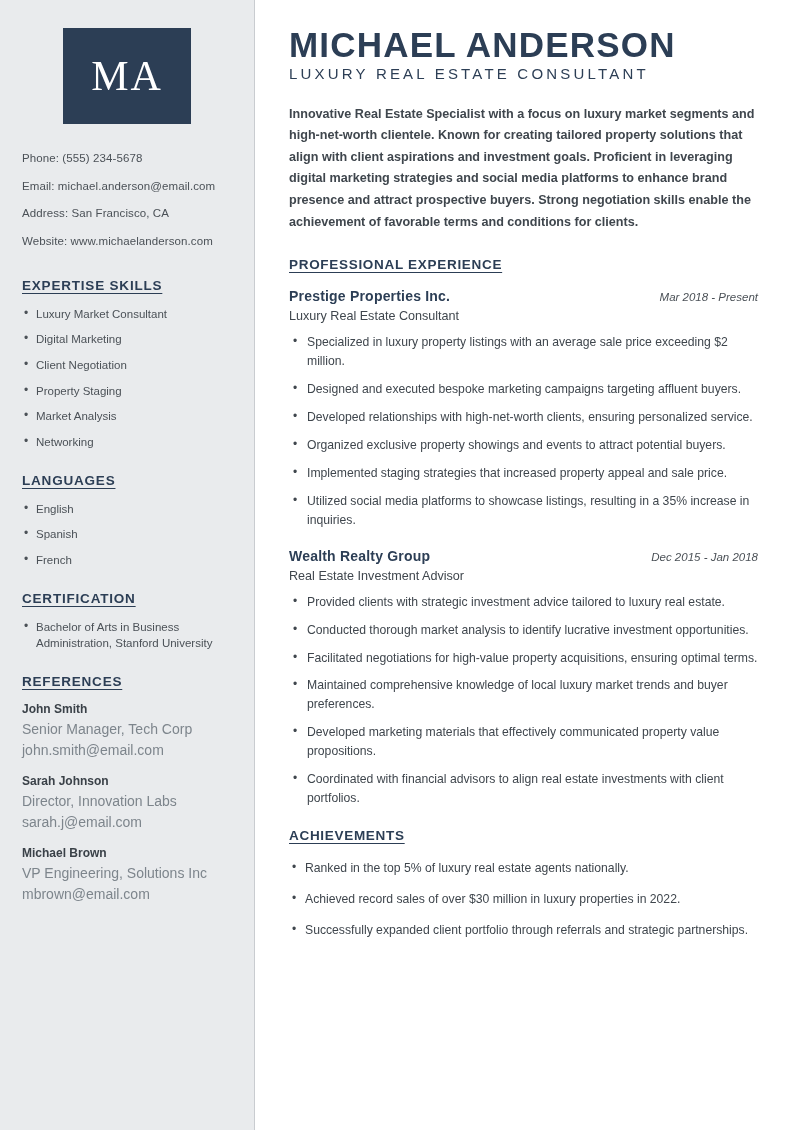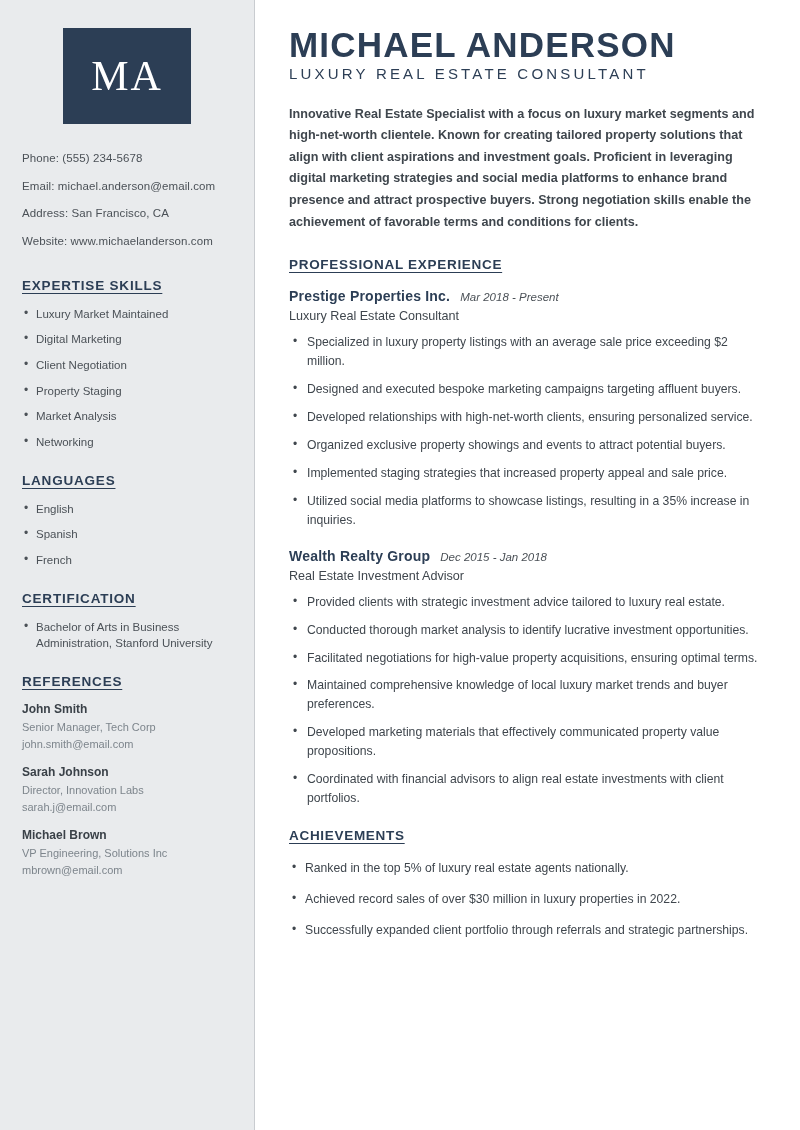--- a/index.html
+++ b/index.html
@@ -81,21 +81,21 @@
     font-size: 12px;
   }
   .ref-item { margin-bottom: 13px; }
   .ref-name {
     font-size: 12px;
     font-weight: bold;
     color: #3a4148;
     margin-bottom: 3px;
   }
   .ref-detail {
-    font-size: 11px;
+    font-size: 14px;
     color: #7d858c;
     line-height: 1.5;
   }
   
   .main {
     flex: 1;
     padding: 26px 42px 26px 34px;
   }
   .name {
     font-size: 35px;
@@ -123,21 +123,21 @@
     font-weight: bold;
     color: #2c3e55;
     letter-spacing: 0.7px;
     text-decoration: underline;
     text-underline-offset: 3px;
     margin-bottom: 16px;
   }
   .job { margin-bottom: 18px; }
   .job-head {
     display: flex;
-    justify-content: flex-start;
+    justify-content: space-between;
     align-items: baseline;
   }
   .job-title {
     font-size: 14px;
     font-weight: bold;
     color: #2c3e55;
     letter-spacing: 0.2px;
   }
   .job-dates {
     font-size: 11.5px;
@@ -199,21 +199,21 @@
 
     <div class="contact-list">
       <div class="contact-line">Phone: (555) 234-5678</div>
       <div class="contact-line">Email: michael.anderson@email.com</div>
       <div class="contact-line">Address: San Francisco, CA</div>
       <div class="contact-line">Website: www.michaelanderson.com</div>
     </div>
 
     <section class="side-section">
       <div class="side-heading">EXPERTISE SKILLS</div>
-      <div class="bullet-item">Luxury Market Maintained</div>
+      <div class="bullet-item">Luxury Market Consultant</div>
       <div class="bullet-item">Digital Marketing</div>
       <div class="bullet-item">Client Negotiation</div>
       <div class="bullet-item">Property Staging</div>
       <div class="bullet-item">Market Analysis</div>
       <div class="bullet-item">Networking</div>
     </section>
 
     <section class="side-section">
       <div class="side-heading">LANGUAGES</div>
       <div class="bullet-item">English</div>

